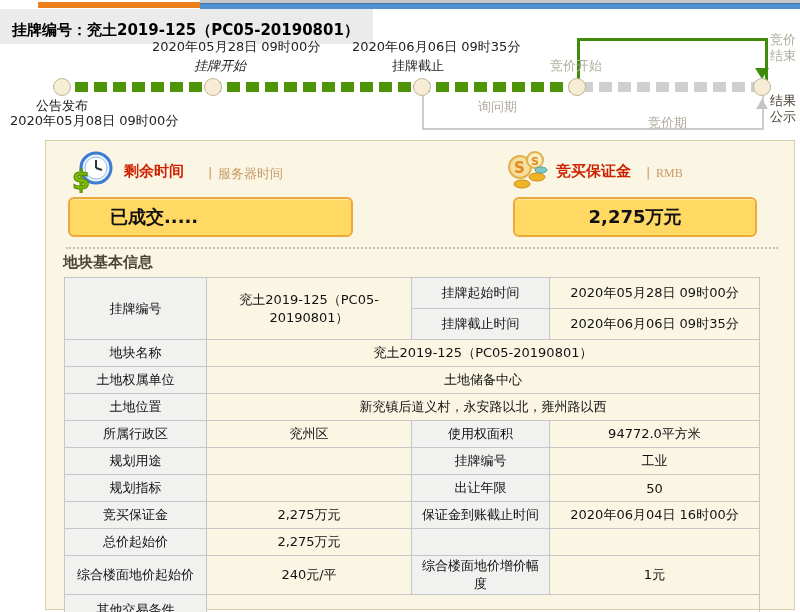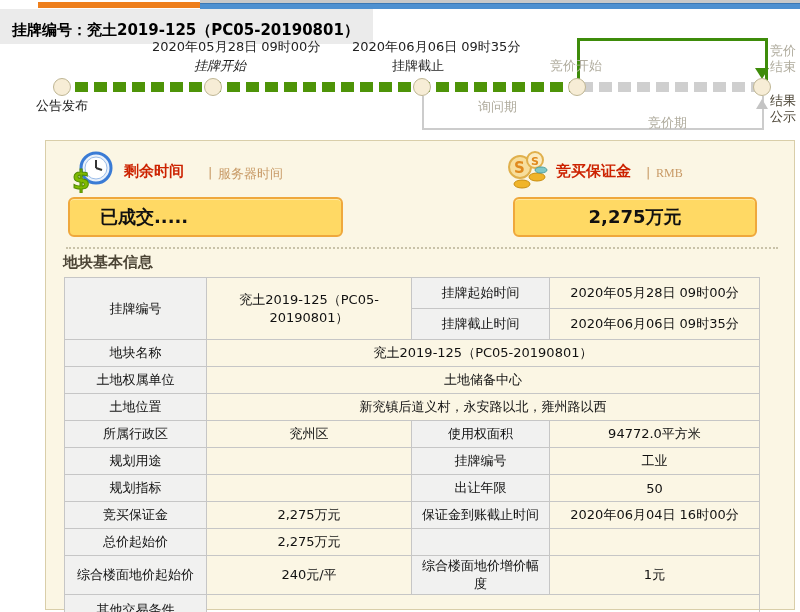--- a/index.html
+++ b/index.html
@@ -81,22 +81,23 @@
   <div class="abs tl-node" style="left:204px;top:46px;"></div>
   <div class="abs tl-node" style="left:413px;top:46px;"></div>
   <div class="abs tl-node" style="left:568px;top:46px;"></div>
   <div class="abs tl-node" style="left:753px;top:46px;"></div>
 
   <div class="abs tl-text" style="left:152px;top:6px;">2020年05月28日  09时00分</div>
   <div class="abs tl-text" style="left:194px;top:25px;font-style:italic;">挂牌开始</div>
   <div class="abs tl-text" style="left:352px;top:6px;">2020年06月06日  09时35分</div>
   <div class="abs tl-text" style="left:392px;top:25px;">挂牌截止</div>
   <div class="abs tl-text gray" style="left:550px;top:25px;">竞价开始</div>
-  <div class="abs tl-text gray tl-twoline" style="left:770px;top:11px;">竞价结束</div>
+  <div class="abs tl-text gray tl-twoline" style="left:770px;top:0;">竞价结束</div>
   <div class="abs tl-text" style="left:36px;top:65px;">公告发布</div>
+  <div class="abs tl-text" style="left:10px;top:80px;">2020年05月08日  09时00分</div>
   <div class="abs tl-text gray" style="left:478px;top:66px;">询问期</div>
   <div class="abs tl-text gray" style="left:648px;top:66px;margin-top:16px;">竞价期</div>
   <div class="abs tl-text tl-twoline" style="left:770px;top:61px;color:#4C4536;">结果公示</div>
 </div>
 
 <div class="abs panel">
 
   <svg class="abs" style="left:22px;top:8px;" width="48" height="44" viewBox="0 0 48 44">
     <circle cx="28" cy="19" r="15" fill="#E9F1FB" stroke="#3A7BD5" stroke-width="3"></circle>
     <circle cx="28" cy="19" r="11" fill="#ffffff" stroke="#9BBCE8" stroke-width="1"></circle>
@@ -114,21 +115,21 @@
     <circle cx="31" cy="13" r="8" fill="#FBEBC0" stroke="#E0B04C" stroke-width="2"></circle>
     <text x="27" y="18" font-size="11" font-weight="bold" fill="#E08A1E">S</text>
     <ellipse cx="33" cy="30" rx="8" ry="4" fill="#F0B429" stroke="#C98E10" stroke-width="1"></ellipse>
     <ellipse cx="37" cy="23" rx="6" ry="3" fill="#7FC8C8" stroke="#4FA0A0" stroke-width="1"></ellipse>
     <ellipse cx="18" cy="37" rx="8" ry="4" fill="#F0B429" stroke="#C98E10" stroke-width="1"></ellipse>
   </svg>
   <span class="abs red-label" style="left:510px;top:21px;">竞买保证金</span>
   <span class="abs tan-label" style="left:600px;top:24px;">|</span>
   <span class="abs tan-label" style="left:610px;top:25px;font-size:12px;font-family:Liberation Serif, serif;">RMB</span>
 
-  <div class="abs value-box" style="left:22px;top:56px;width:241px;padding-left:30px;text-align:left;">已成交.....</div>
+  <div class="abs value-box" style="left:22px;top:56px;width:241px;padding-left:40px;text-align:left;">已成交.....</div>
   <div class="abs value-box" style="left:467px;top:56px;width:240px;text-align:center;">2,275万元</div>
 
   <div class="abs dotted-sep" style="left:20px;top:106px;width:712px;"></div>
 
   <div class="abs section-title" style="left:17px;top:112px;">地块基本信息</div>
 
   <table class="info abs" style="left:18px;top:136px;">
     <colgroup>
         <col style="width:142px">
         <col style="width:205px">

